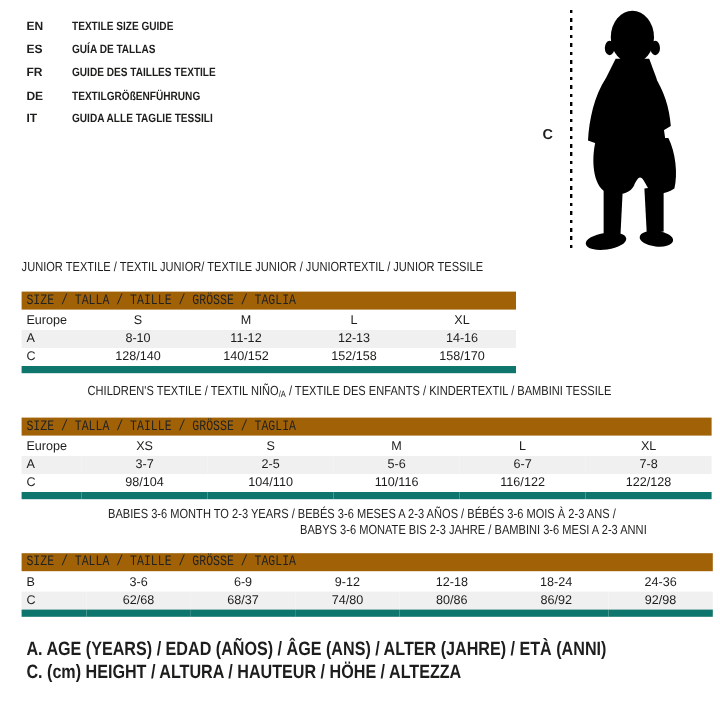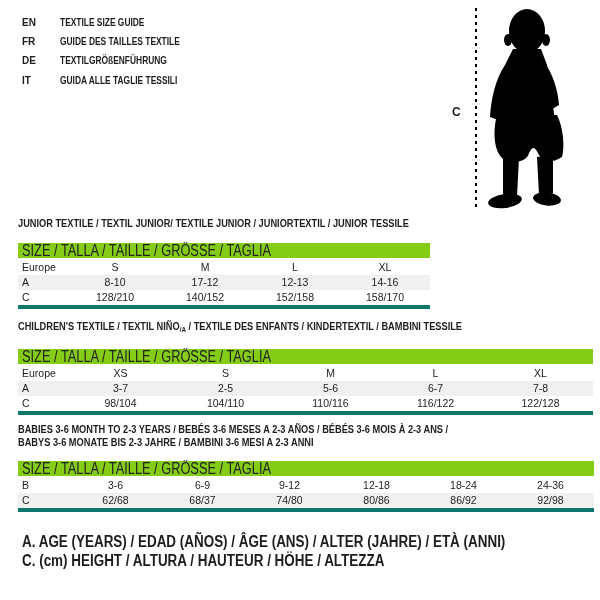--- a/index.html
+++ b/index.html
@@ -25,46 +25,51 @@
     background:repeating-linear-gradient(to bottom,#000 0 3px,transparent 3px 7px);
   }
   .figure-c { position:absolute; left:452px; top:105px; font-size:12px; font-weight:bold; }
   .baby-svg { position:absolute; left:483px; top:5px; }
 
   
   .tbl { position:absolute; }
   #tbl-junior   { left:18px; top:217px; width:412px; }
   #tbl-children { left:18px; top:320px; width:575px; }
   #tbl-babies   { left:18px; top:423px; width:576px; }
-  .tbl-title { font-size:11px; font-weight:bold; line-height:13px; white-space:nowrap; }
+  .tbl-title { font-size:11px; font-weight:normal; line-height:13px; white-space:nowrap;text-align:right; }
   .subA { font-size:7.5px; vertical-align:-2px; }
   .size-bar {
-    height:15px; line-height:15px; background:#84cc16;
-    padding-left:4px; font-size:16px; color:#222;
+    height:15px; line-height:15px; background:#a16207;
+    padding-left:4px; font-size:12px; color:#222;
     margin-bottom:2px;
+    font-family:Liberation Mono, monospace;
   }
   .size-bar .cond { transform:scaleX(0.8); }
   #tbl-junior .size-bar, #tbl-children .size-bar { margin-top:13px; }
   #tbl-babies .size-bar { margin-top:12px; }
-  table.sz { width:100%; border-collapse:collapse; font-size:10.5px; border-bottom:4px solid #0f766e; }
+  table.sz { width:100%; border-collapse:collapse; font-size:10.5px; border-bottom:6px solid #0f766e; }
   table.sz td { height:15px; line-height:15px; padding:0; text-align:center; }
   table.sz td.lbl { text-align:left; padding-left:4px; }
   tr.alt { background:#f0f0f0; }
 
   
   .legend { position:absolute; left:22px; top:533px; font-size:16px; font-weight:bold; }
   .legend-line { height:18.6px; line-height:18.6px; white-space:nowrap; }
 </style>
 </head>
 <body>
 
 <div class="lang-list">
   <div class="lang-row">
     <span class="lang-code">EN</span>
     <span class="cond">TEXTILE SIZE GUIDE</span>
+  </div>
+  <div class="lang-row">
+    <span class="lang-code">ES</span>
+    <span class="cond">GUÍA DE TALLAS</span>
   </div>
   <div class="lang-row">
     <span class="lang-code">FR</span>
     <span class="cond">GUIDE DES TAILLES TEXTILE</span>
   </div>
   <div class="lang-row">
     <span class="lang-code">DE</span>
     <span class="cond">TEXTILGRÖßENFÜHRUNG</span>
   </div>
   <div class="lang-row">
@@ -110,27 +115,27 @@
         <tr>
       <td class="lbl">Europe</td>
       <td>S</td>
       <td>M</td>
       <td>L</td>
       <td>XL</td>
     </tr>
     <tr class="alt">
       <td class="lbl">A</td>
       <td>8-10</td>
-      <td>17-12</td>
+      <td>11-12</td>
       <td>12-13</td>
       <td>14-16</td>
     </tr>
     <tr>
       <td class="lbl">C</td>
-      <td>128/210</td>
+      <td>128/140</td>
       <td>140/152</td>
       <td>152/158</td>
       <td>158/170</td>
     </tr>
   </tbody>
     </table>
 </div>
 
 <div class="tbl" id="tbl-children">
   <div class="tbl-title">

